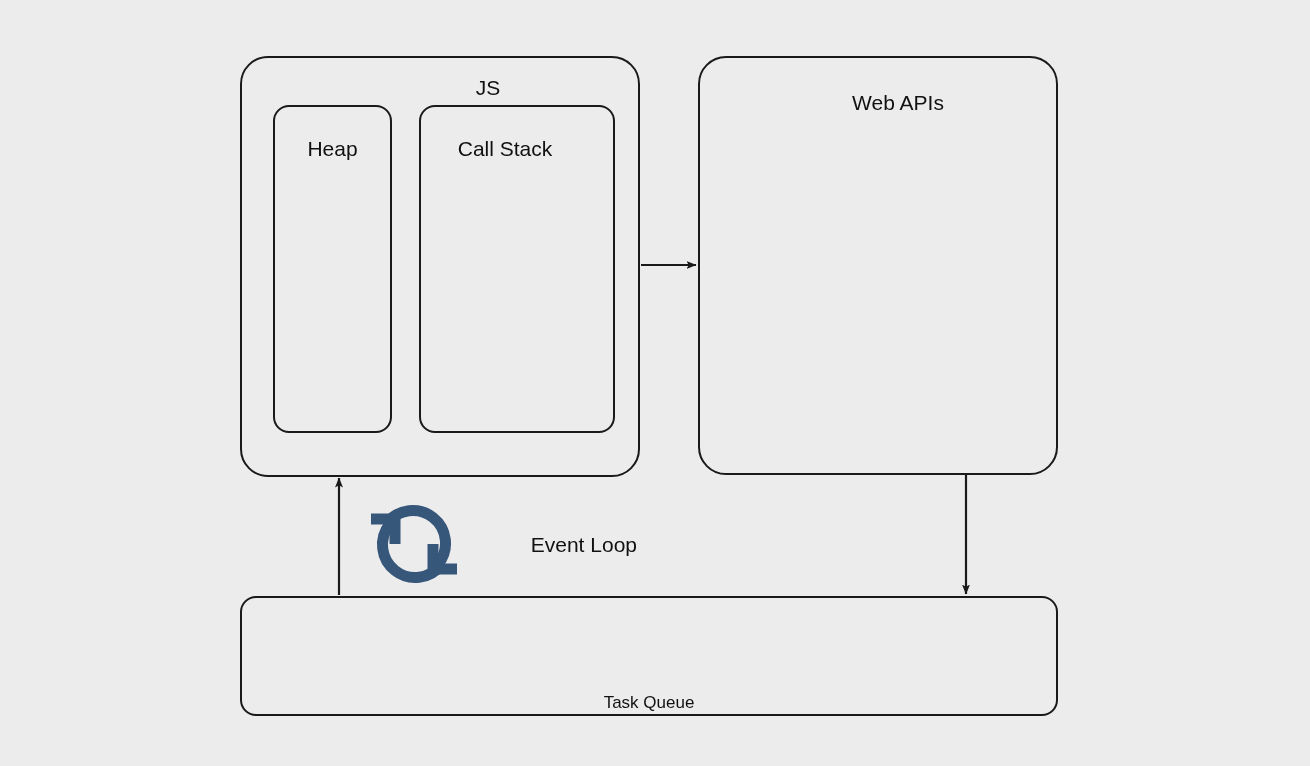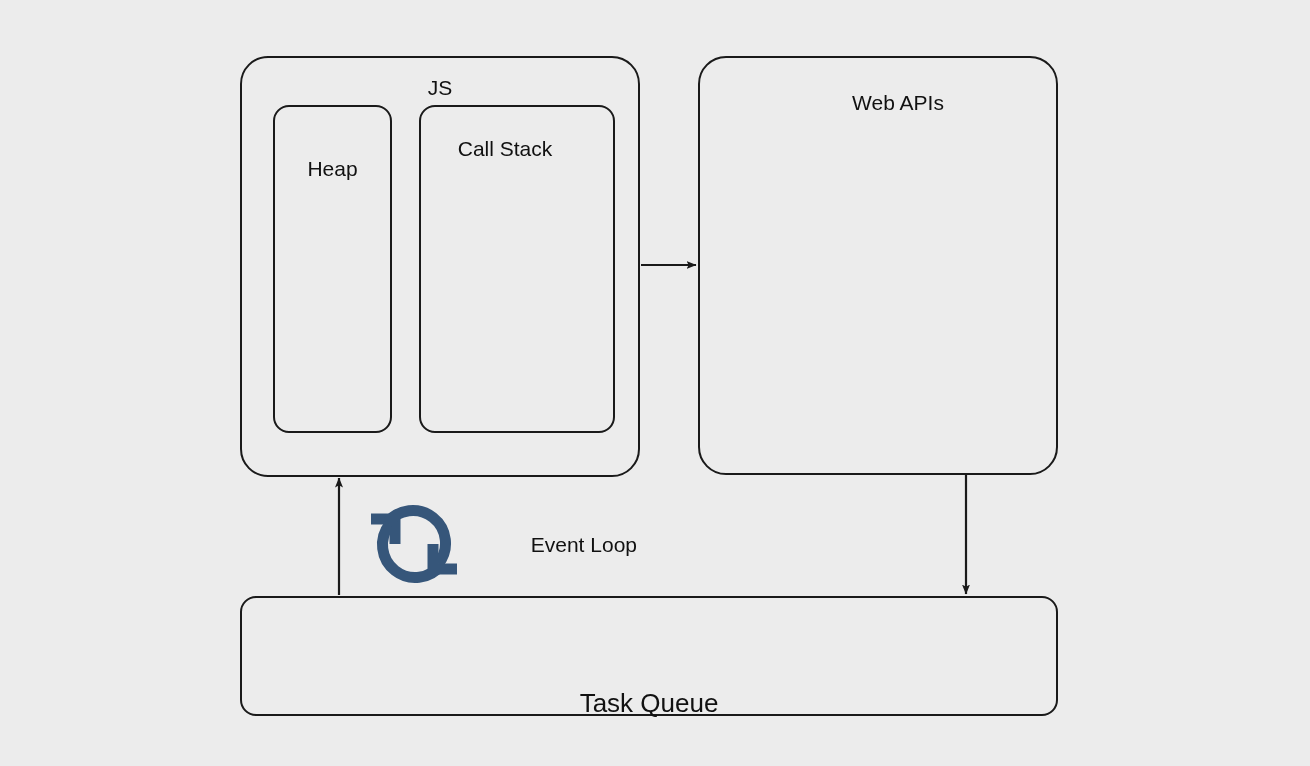--- a/index.html
+++ b/index.html
@@ -41,37 +41,37 @@
     width: 400px;
     height: 421px;
     border-radius: 28px;
   }
   #js-label {
     left: 240px;
     top: 76px;
     width: 400px;
     font-size: 21px;
     line-height: 24px;
+    padding-left: 48px;
   }
 
   
   #heap-box {
     left: 273px;
     top: 105px;
     width: 119px;
     height: 328px;
     border-radius: 16px;
   }
   #heap-label {
     left: 273px;
     top: 137px;
     width: 119px;
     font-size: 21px;
     line-height: 24px;
-    margin-top: 20px;
   }
 
   
   #callstack-box {
     left: 419px;
     top: 105px;
     width: 196px;
     height: 328px;
     border-radius: 16px;
   }
@@ -105,21 +105,21 @@
     left: 240px;
     top: 596px;
     width: 818px;
     height: 120px;
     border-radius: 16px;
   }
   #taskqueue-label {
     left: 240px;
     top: 691px;
     width: 818px;
-    font-size: 26px;
+    font-size: 17px;
     line-height: 24px;
   }
 
   
   #eventloop-icon {
     position: absolute;
     left: 357px;
     top: 497px;
     width: 114px;
     height: 94px;

